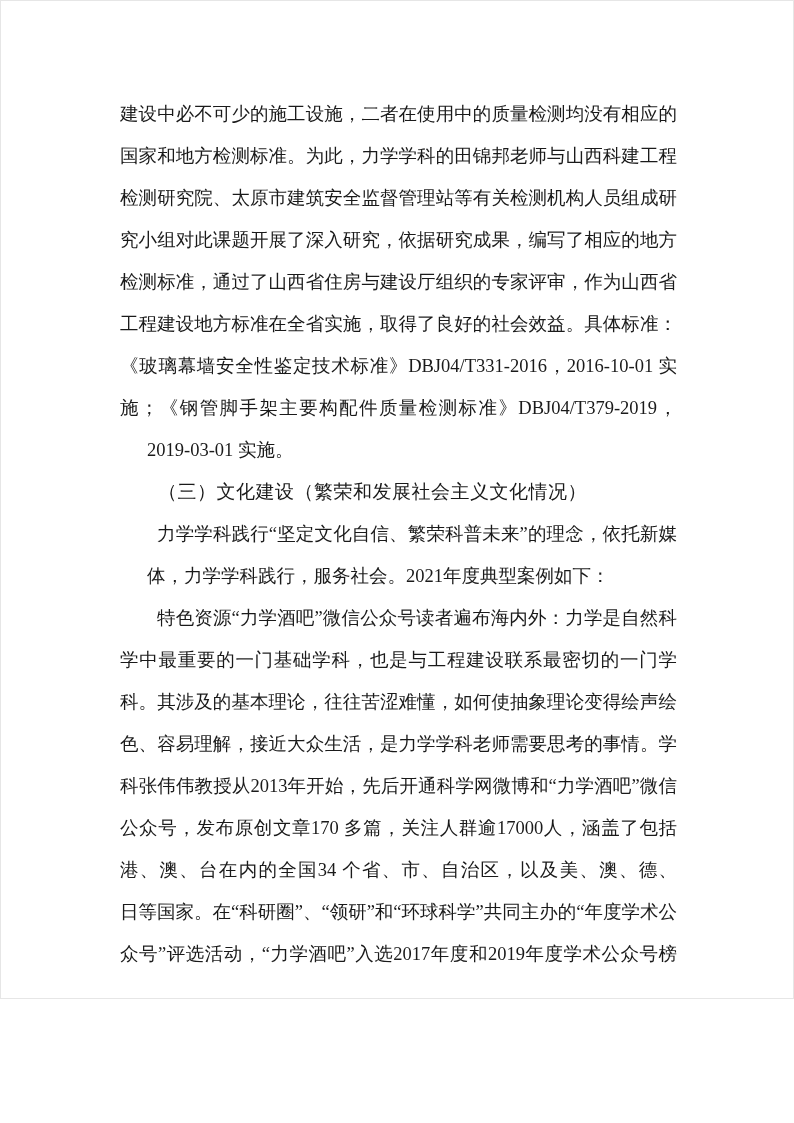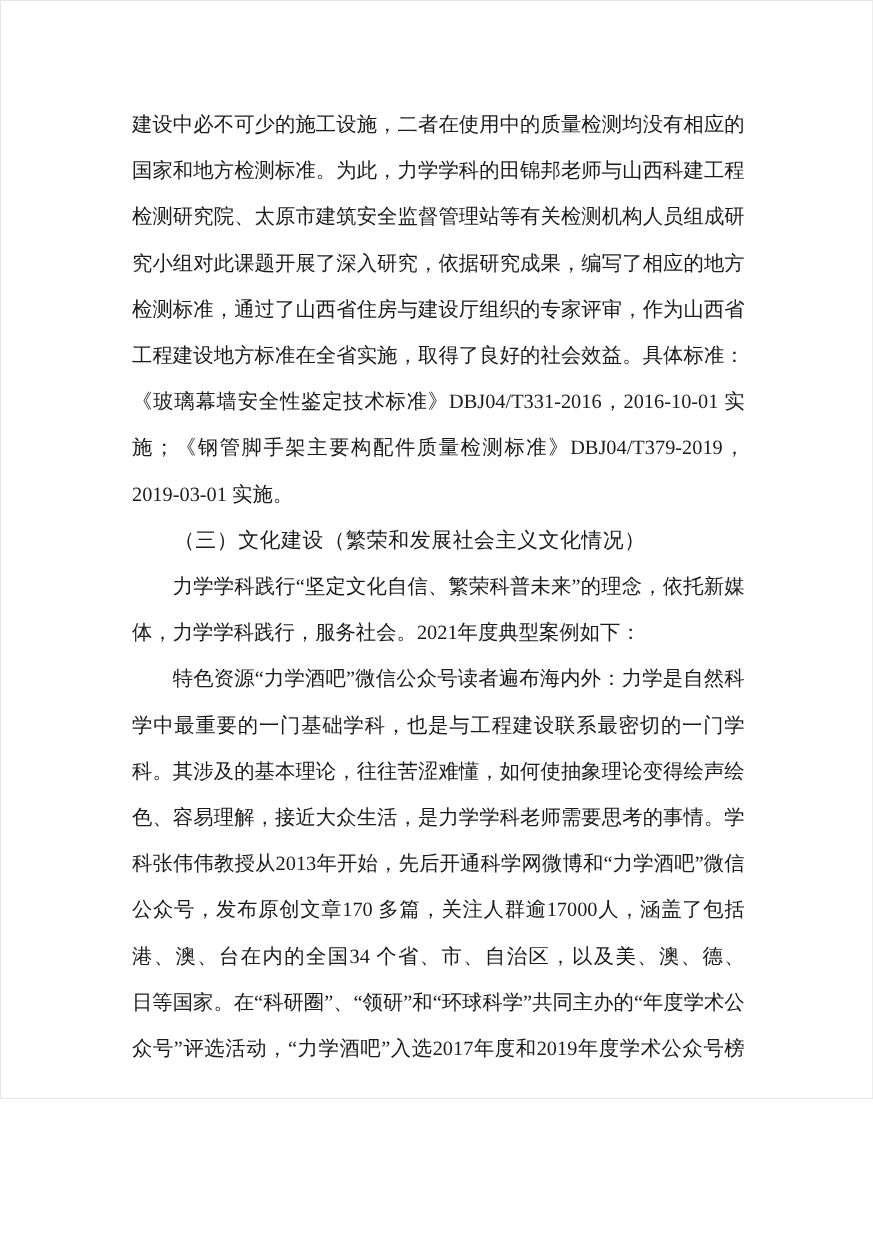--- a/index.html
+++ b/index.html
@@ -30,20 +30,21 @@
     white-space: nowrap;
     text-align: justify;
     text-align-last: justify;
     white-space: normal;
     overflow: hidden;
     height: 42px;
   }
   .line.last-left {
     text-align: right;
     text-align-last: left;
+    margin-left: 27px;
   }
   .line.indent {
     text-indent: 2em;
   }
   .heading {
     font-family: "Liberation Sans", "DejaVu Sans", sans-serif;
     font-weight: 400;
     font-size: 19px;
     line-height: 42px;
     height: 42px;

